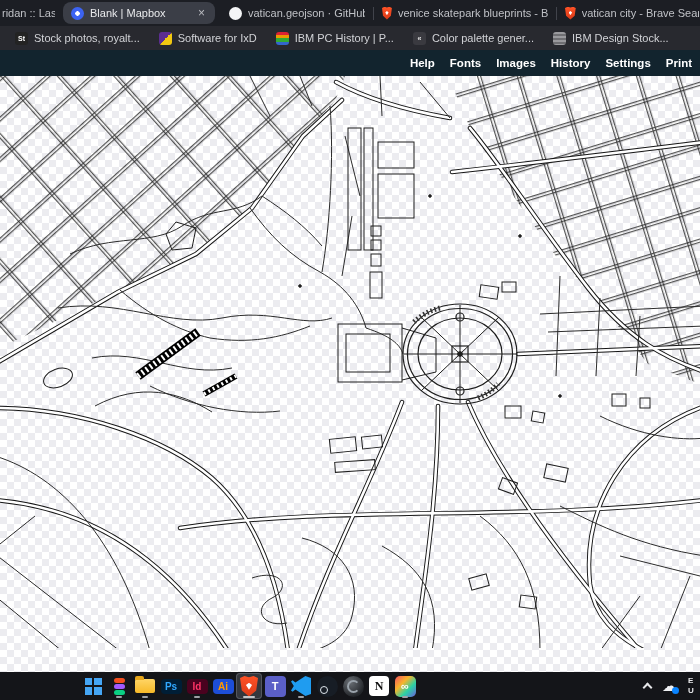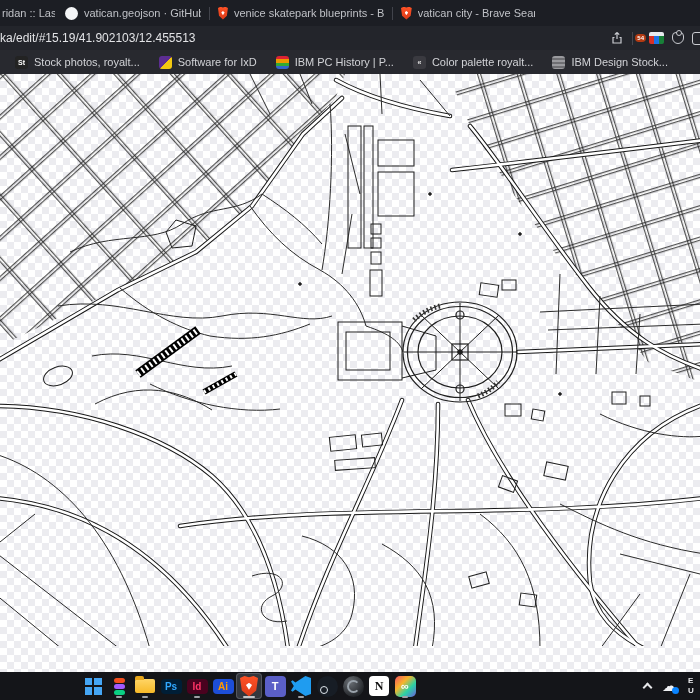--- a/index.html
+++ b/index.html
@@ -123,81 +123,76 @@
 </style>
 </head>
 <body>
 
 <div class="screen">
 
   <div class="tabbar">
     <div class="tab partial">
       <span class="tab-label">ridan :: Laser Fi</span>
     </div>
+    <div class="tab active">
+      <span class="tico mapbox"></span>
+      <span class="tab-label">Blank | Mapbox</span>
+      <span class="tab-close">×</span>
+    </div>
     <div class="tab t-gh">
       <span class="tico github"></span>
       <span class="tab-label">vatican.geojson · GitHub</span>
     </div>
     <span class="tsep"></span>
     <div class="tab t-b1">
       <span class="shield"></span>
       <span class="tab-label">venice skatepark blueprints - Brave S</span>
     </div>
     <span class="tsep"></span>
     <div class="tab t-b2">
       <span class="shield"></span>
       <span class="tab-label">vatican city - Brave Search</span>
     </div>
 
   </div>
 
-  <div class="addressbar">
-    <span class="url">ka/edit/#15.19/41.902103/12.455513</span>
-    <span class="abar-spacer"></span>
-    <div class="abar-right">
-      <svg width="14" height="14" viewBox="0 0 14 14">
-        <path d="M4.5 6.5H3v5.5h8V6.5H9.5" fill="none" stroke="#c9cbd0" stroke-width="1.2"></path>
-        <path d="M7 8V1.5M7 1.5L4.8 3.7M7 1.5l2.2 2.2" fill="none" stroke="#c9cbd0" stroke-width="1.2"></path>
-      </svg>
-      <span class="asep"></span>
-      <span class="shield-wrap">
-        <span class="shield abar-shield"></span>
-        <span class="shield-badge">54</span>
-      </span>
-      <span class="ico-flag"></span>
-      <span class="ico-ext"></span>
-      <span class="ico-part"></span>
-    </div>
-  </div>
 
   <div class="bookmarks">
     <span class="bm-edge"></span>
     <div class="bm">
       <span class="bm-ico i-stock">St</span>
       <span>Stock photos, royalt...</span>
     </div>
     <div class="bm">
       <span class="bm-ico i-ixd"></span>
       <span>Software for IxD</span>
     </div>
     <div class="bm">
       <span class="bm-ico i-ibmpc"></span>
       <span>IBM PC History | P...</span>
     </div>
     <div class="bm">
       <span class="bm-ico i-pal">«</span>
-      <span>Color palette royalt...</span>
+      <span>Color palette gener...</span>
     </div>
     <div class="bm">
       <span class="bm-ico i-ibmd"></span>
       <span>IBM Design Stock...</span>
     </div>
 
   </div>
 
+  <div class="pagenav">
+    <a href="#">Help</a>
+    <a href="#">Fonts</a>
+    <a href="#">Images</a>
+    <a href="#">History</a>
+    <a href="#">Settings</a>
+    <a href="#">Print</a>
+  </div>
 
   <div class="map">
     <svg width="700" height="572" viewBox="0 0 700 572">
       <defs>
         <pattern id="gTL" width="42" height="30" patternUnits="userSpaceOnUse" patternTransform="rotate(-42)">
           <path d="M0 .7H42M0 3.7H42M.7 0V30M3.7 0V30" stroke="#2b2b2b" stroke-width="1" fill="none"></path>
         </pattern>
         <pattern id="gTR" width="38" height="30" patternUnits="userSpaceOnUse" patternTransform="rotate(-17)">
           <path d="M0 .7H38M0 3.7H38M.7 0V30M3.7 0V30" stroke="#2b2b2b" stroke-width="1" fill="none"></path>
         </pattern>

